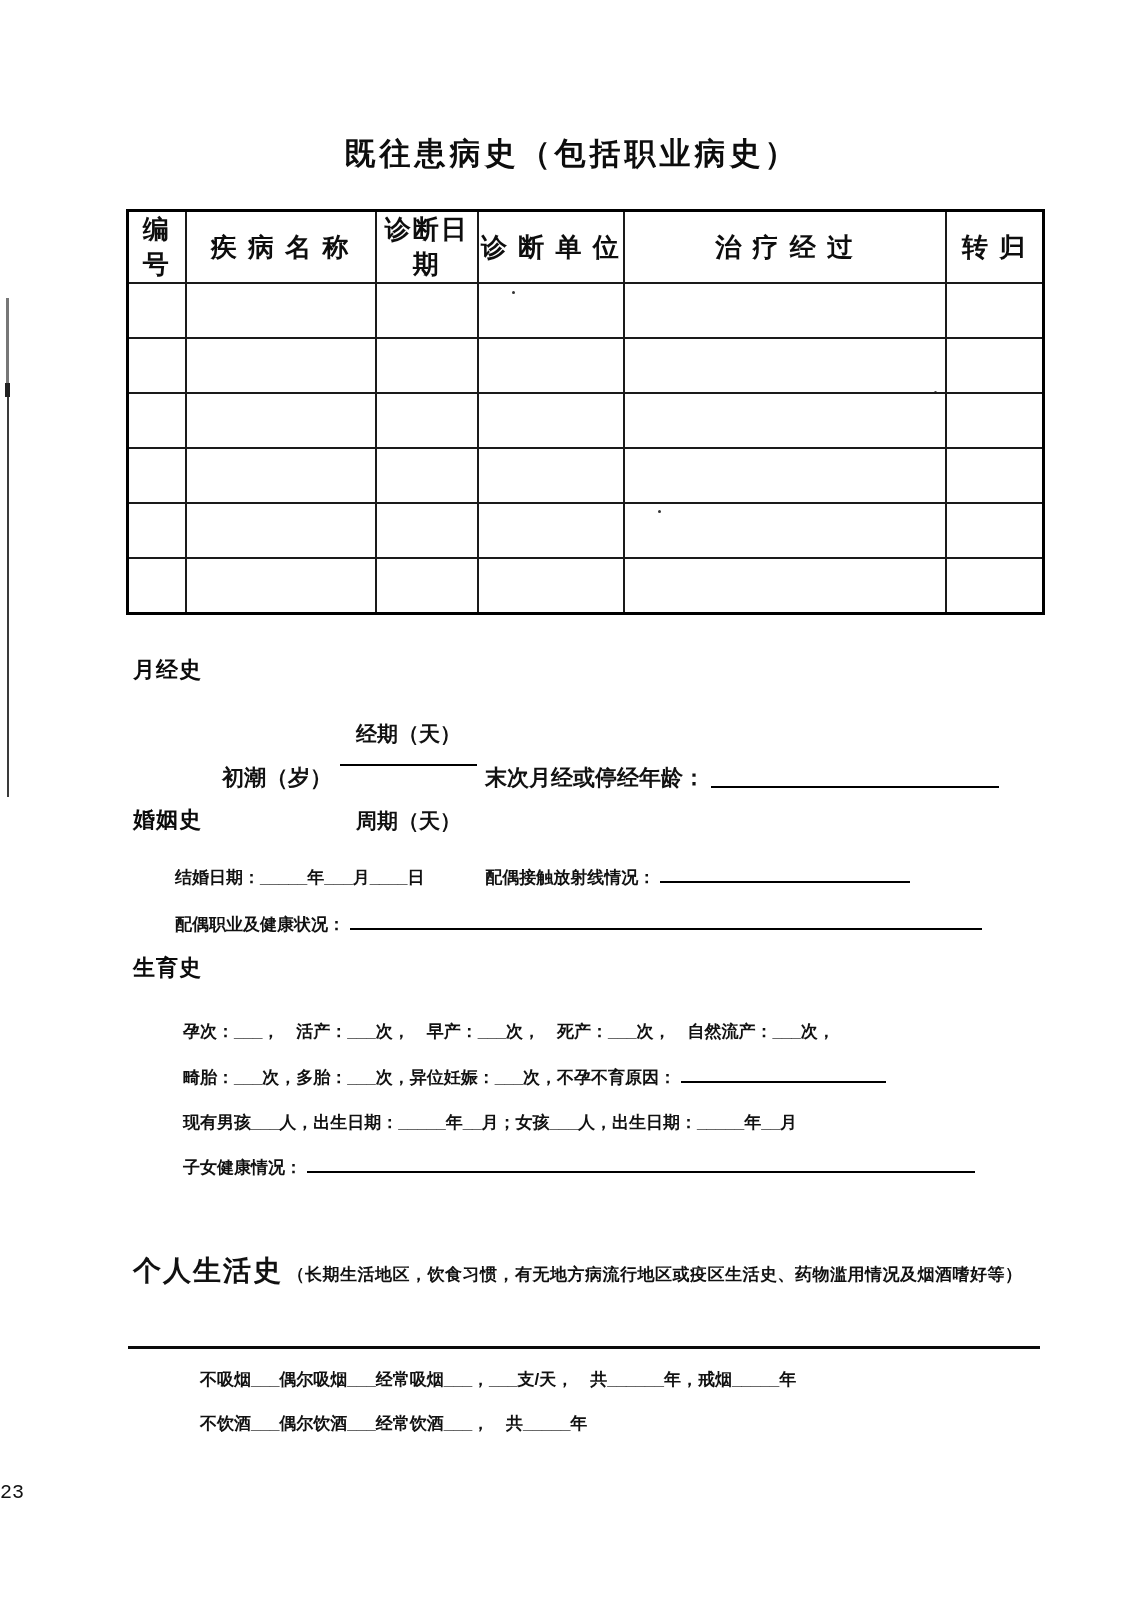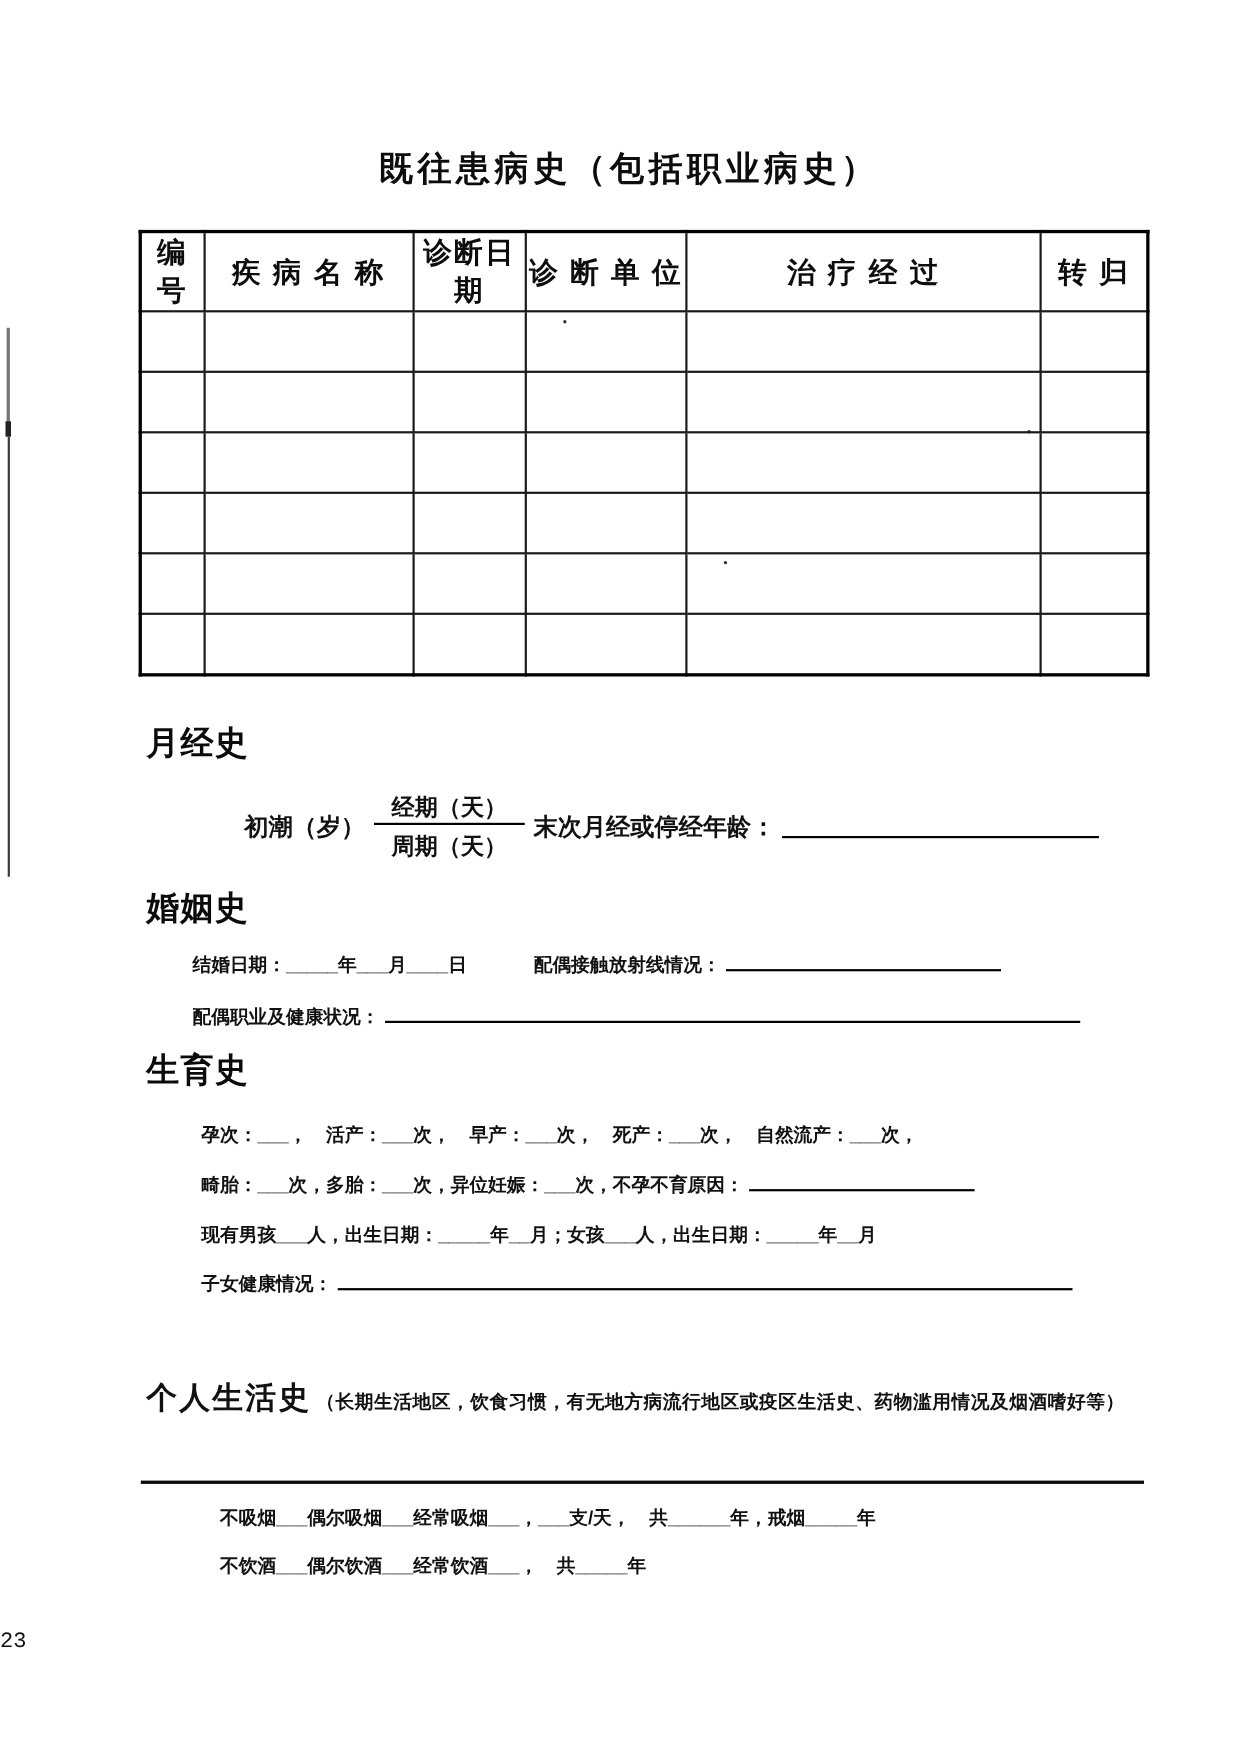--- a/index.html
+++ b/index.html
@@ -32,21 +32,21 @@
   .hist-table thead th{
     height:64px;
     font-size:26px;font-weight:700;letter-spacing:2px;
     text-align:center;vertical-align:middle;
     color:#0d0d0d;
   }
   .hist-table tbody td{height:53px;}
   
   .sec-h{
     position:absolute;left:133px;
-    font-size:30px;font-weight:700;color:#0b0b0b;letter-spacing:1px;
+    font-size:22px;font-weight:700;color:#0b0b0b;letter-spacing:1px;
   }
   
   .bline{
     position:absolute;
     font-size:17px;color:#111;
     white-space:nowrap;
     font-weight:600;
   }
   .uline{
     display:inline-block;
@@ -58,22 +58,22 @@
   .mens-row{
     position:absolute;left:222px;top:720px;
     display:flex;align-items:center;
     font-size:22px;font-weight:600;white-space:nowrap;justify-content:flex-end;
   }
   .fraction{
     display:inline-flex;flex-direction:column;
     text-align:center;margin:0 8px;
     font-size:21px;
   }
-  .frac-top{border-bottom:2px solid #000;padding:0 16px 0 16px;}
-  .frac-bottom{padding-top:5px;}
+  .frac-top{border-bottom:2px solid #000;padding:0 16px 16px 16px;}
+  .frac-bottom{padding-top:5px;margin-top:36px;}
   
   .personal-h{
     position:absolute;left:133px;top:1252px;
     white-space:nowrap;
   }
   .personal-h .big{font-size:28px;font-weight:700;letter-spacing:2px;}
   .personal-h .note{font-size:17px;font-weight:700;letter-spacing:0.5px;}
   .rule{
     position:absolute;left:128px;top:1346px;
     width:912px;height:3px;background:#0a0a0a;

